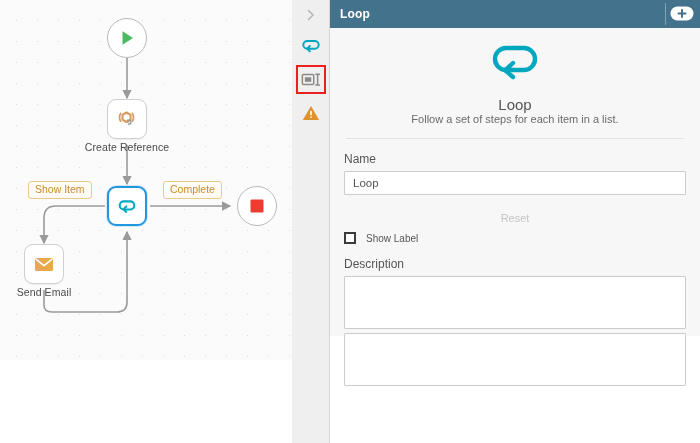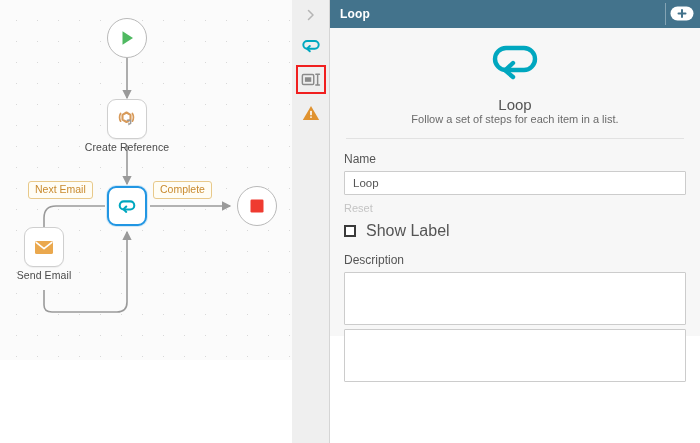--- a/index.html
+++ b/index.html
@@ -163,38 +163,38 @@
     border: 1px solid #cccccc;
     background: #ffffff;
     font-size: 11.5px;
     color: #555555;
     padding: 0 8px;
     font-family: "Liberation Sans", sans-serif;
     border-radius: 1px;
     outline: none;
   }
   #reset-link {
-    text-align: left;
+    text-align: center;
     font-size: 11px;
     color: #c4c4c4;
-    margin-top: 7px;
+    margin-top: 17px;
   }
   #show-label-row {
     display: flex;
     align-items: center;
     margin-top: 8px;
   }
   #show-label-box {
     width: 12px; height: 12px;
     border: 2px solid #3b3b3b;
     background: #ffffff;
     box-sizing: border-box;
   }
   #show-label-text {
-    font-size: 16px;
+    font-size: 10px;
     color: #555555;
     margin-left: 10px;
     text-align: center;
   }
   .text-area {
     width: 100%;
     height: 53px;
     box-sizing: border-box;
     border: 1px solid #cccccc;
     background: #ffffff;
@@ -257,40 +257,40 @@
 
     <div class="node" style="left:107px; top:186px;">
       <div class="node-box selected">
         <svg width="24" height="24" viewBox="0 0 26 26">
           <path d="M9.5,8 L16.5,8 A4.4,4.4 0 0 1 16.5,16.8 L9.5,16.8 A4.4,4.4 0 0 1 9.5,8 Z" fill="none" stroke="#00a7bf" stroke-width="2.2"></path>
           <path d="M12.2,13.6 L9.3,16.6 L12.2,19.4" fill="none" stroke="#00a7bf" stroke-width="2.2" stroke-linecap="round" stroke-linejoin="round"></path>
         </svg>
       </div>
     </div>
 
-    <div class="node" style="left:24px; top:227px;">
+    <div class="node" style="left:24px; top:244px;">
       <div class="node-box">
         <svg width="24" height="24" viewBox="0 0 24 24">
           <rect x="3" y="6" width="18" height="13" rx="1.6" fill="#eaa84e"></rect>
           <path d="M3.8,7.2 L12,13.6 L20.2,7.2" fill="none" stroke="#ffffff" stroke-width="1.7" stroke-linejoin="round"></path>
         </svg>
       </div>
       <div class="node-label">Send Email</div>
     </div>
 
     <div class="node" style="left:237px; top:186px;">
       <div class="node-circle">
         <svg width="20" height="20" viewBox="0 0 20 20">
           <rect x="3.5" y="3.5" width="13" height="13" rx="1.2" fill="#ef3b30"></rect>
         </svg>
       </div>
     </div>
 
-    <div class="edge-badge" style="left:28px; top:181px;">Next Email</div>
-    <div class="edge-badge" style="left:153px; top:181px;">Complete</div>
+    <div class="edge-badge" style="left:28px; top:181px;">Show Item</div>
+    <div class="edge-badge" style="left:163px; top:181px;">Complete</div>
   </div>
 
   <div id="rail">
 
     <div class="rail-btn" style="height:30px;">
       <svg width="14" height="14" viewBox="0 0 14 14">
         <path d="M4.5,2.5 L9,7 L4.5,11.5" fill="none" stroke="#b5b5b5" stroke-width="1.5" stroke-linecap="round" stroke-linejoin="round"></path>
       </svg>
     </div>
 

